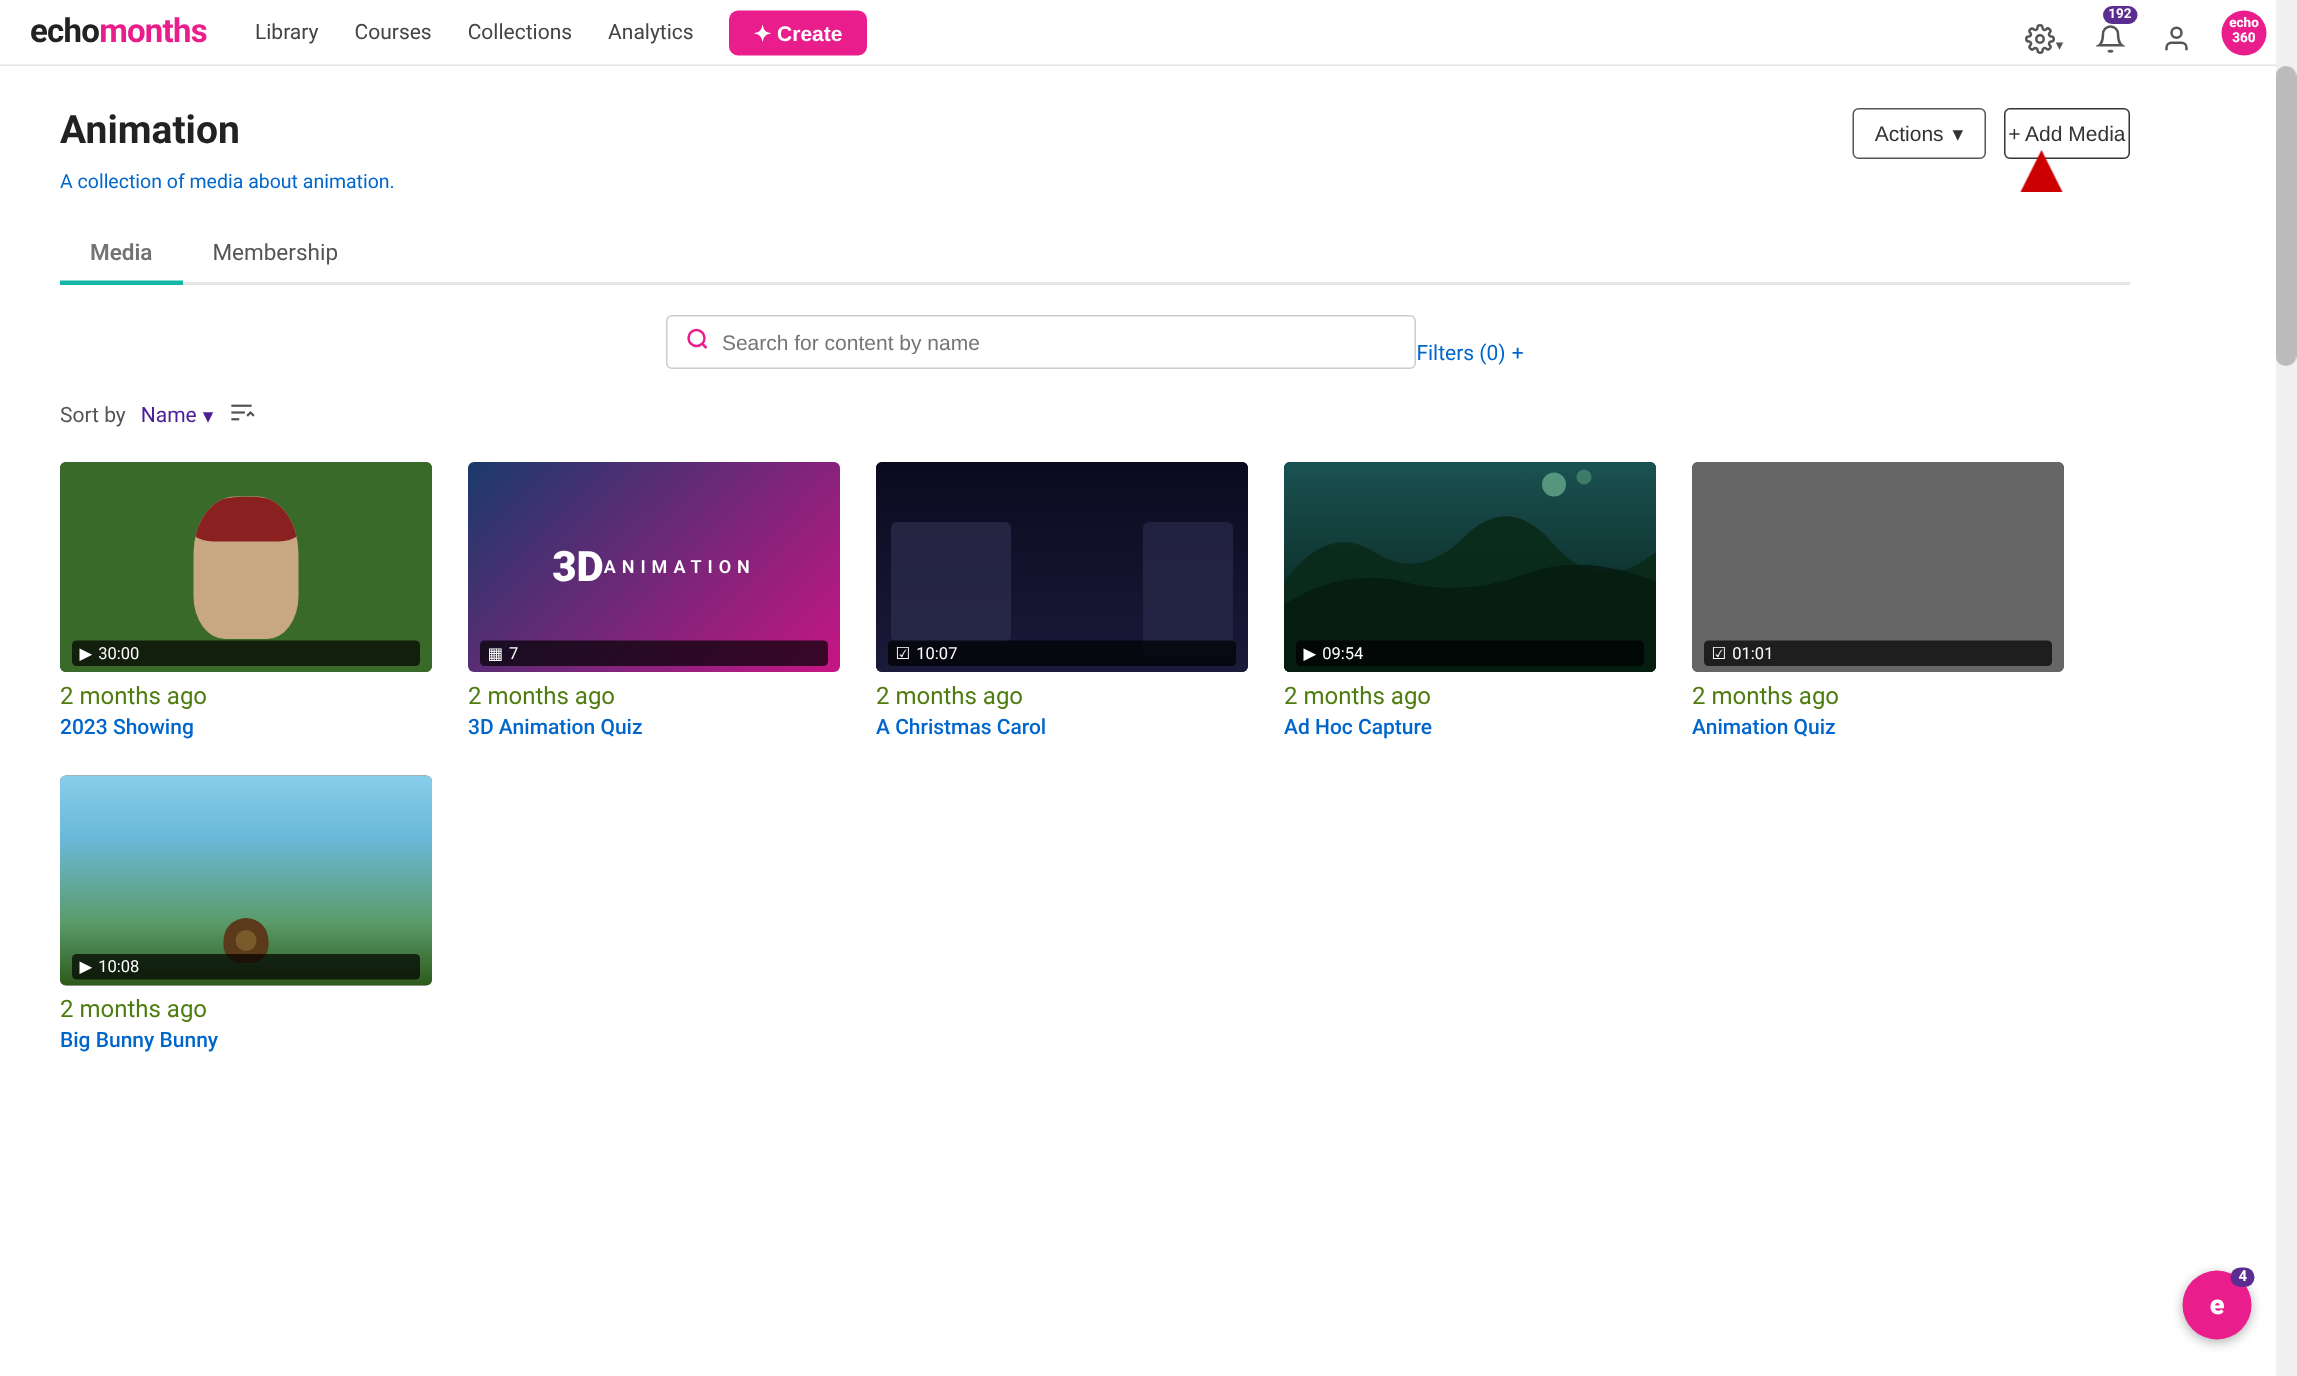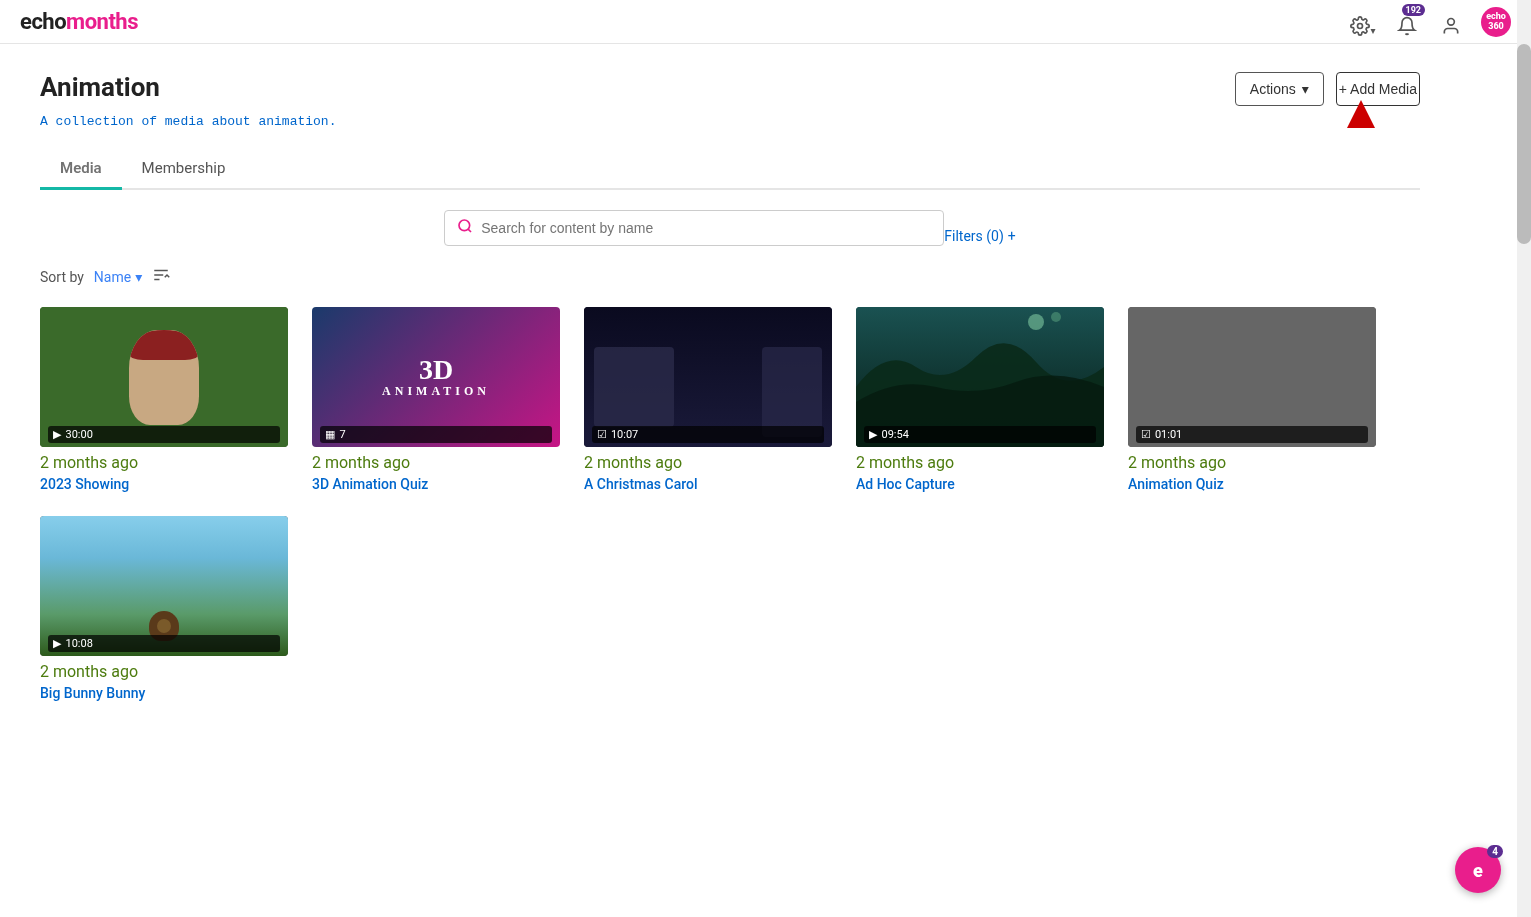--- a/index.html
+++ b/index.html
@@ -45,21 +45,21 @@
       border: 1.5px solid #555; background: #fff; border-radius: 4px;
       padding: 8px 14px; font-size: 14px; cursor: pointer; display: flex;
       align-items: flex-end; gap: 6px; font-weight: 500; color: #333;
     }
     .add-media-btn {
       border: 1.5px solid #333; background: #fff; border-radius: 4px;
       padding: 8px 2px; font-size: 14px; cursor: pointer; display: flex;
       align-items: center; gap: 6px; font-weight: 500; color: #333;
     }
 
-    .page-subtitle { font-size: 13px; color: #0066cc; margin-bottom: 20px; font-family: Liberation Mono, monospace; }
+    .page-subtitle { font-size: 13px; color: #0066cc; margin-bottom: 20px; }
 
     
     .tabs { display: flex; gap: 0; border-bottom: 2px solid #e5e5e5; margin-bottom: 20px; }
     .tab {
       padding: 10px 20px; font-size: 15px; cursor: pointer;
       color: #555; border-bottom: 3px solid transparent; margin-bottom: -2px;
     }
     .tab.active { color: #737373; border-bottom: 3px solid #14b8a6; font-weight: 600; }
 
     
@@ -70,21 +70,21 @@
     }
     .search-icon { color: #e91e8c; font-size: 16px; }
     .search-input { border: none; outline: none; font-size: 14px; color: #555; width: 100%; background: transparent; }
     .filters-link { color: #0066cc; font-size: 14px; cursor: pointer; display: flex; align-items: center; gap: 4px; margin-top: 16px; }
 
     
     .sort-row { display: flex; align-items: center; gap: 10px; margin-bottom: 20px; }
     .sort-label { font-size: 14px; color: #555; }
     .sort-select {
       display: flex; align-items: center; gap: 4px; font-size: 14px;
-      color: #3b82f6; cursor: pointer; border: none; background: transparent;
+      color: #4c1d95; cursor: pointer; border: none; background: transparent;
     }
     .sort-icon { font-size: 14px; color: #555; cursor: pointer; }
 
     
     .media-grid { display: flex; flex-wrap: wrap; gap: 24px; }
     .media-card { width: 248px; cursor: pointer; }
     .media-thumb {
       width: 248px; height: 140px; border-radius: 4px; overflow: hidden;
       position: relative; background: #555;
     }
@@ -126,34 +126,40 @@
       font-weight: 700;
     }
 
     
     .thumb-1 { background: #2d5a1b; }
     .thumb-3 { background: #1a1a2e; }
     .thumb-5 { background: #555; }
 
     
     .three-d-card {
-      display: flex; flex-direction: column; align-items: center;
+      display: flex; align-items: center;
       justify-content: center; height: 100%; color: #fff;
       background: linear-gradient(135deg, #1a3a6b 0%, #c71585 100%);
-      font-family: Liberation Serif, serif;
     }
   </style>
 </head>
 <body>
 
 <nav class="navbar">
   <div class="navbar-logo">
     <span class="logo-text">
       <span style="color:#222">echo</span><span style="color:#e91e8c">months</span>
     </span>
+  </div>
+  <div class="nav-links">
+    <a class="nav-link">Library</a>
+    <a class="nav-link">Courses</a>
+    <a class="nav-link">Collections</a>
+    <a class="nav-link">Analytics</a>
+    <button class="create-btn">✦ Create</button>
   </div>
   <div class="nav-right">
     <div class="nav-icon">
       <svg width="20" height="20" viewBox="0 0 24 24" fill="none" stroke="#555" stroke-width="2">
           <circle cx="12" cy="12" r="3"></circle>
           <path d="M19.4 15a1.65 1.65 0 0 0 .33 1.82l.06.06a2 2 0 0 1-2.83 2.83l-.06-.06a1.65 1.65 0 0 0-1.82-.33 1.65 1.65 0 0 0-1 1.51V21a2 2 0 0 1-4 0v-.09A1.65 1.65 0 0 0 9 19.4a1.65 1.65 0 0 0-1.82.33l-.06.06a2 2 0 0 1-2.83-2.83l.06-.06A1.65 1.65 0 0 0 4.68 15a1.65 1.65 0 0 0-1.51-1H3a2 2 0 0 1 0-4h.09A1.65 1.65 0 0 0 4.6 9a1.65 1.65 0 0 0-.33-1.82l-.06-.06a2 2 0 0 1 2.83-2.83l.06.06A1.65 1.65 0 0 0 9 4.68a1.65 1.65 0 0 0 1-1.51V3a2 2 0 0 1 4 0v.09a1.65 1.65 0 0 0 1 1.51 1.65 1.65 0 0 0 1.82-.33l.06-.06a2 2 0 0 1 2.83 2.83l-.06.06A1.65 1.65 0 0 0 19.4 9a1.65 1.65 0 0 0 1.51 1H21a2 2 0 0 1 0 4h-.09a1.65 1.65 0 0 0-1.51 1z"></path>
         </svg>
       <span style="font-size:10px;color:#555">▾</span>
     </div>
     <div class="nav-icon" style="position:relative">

